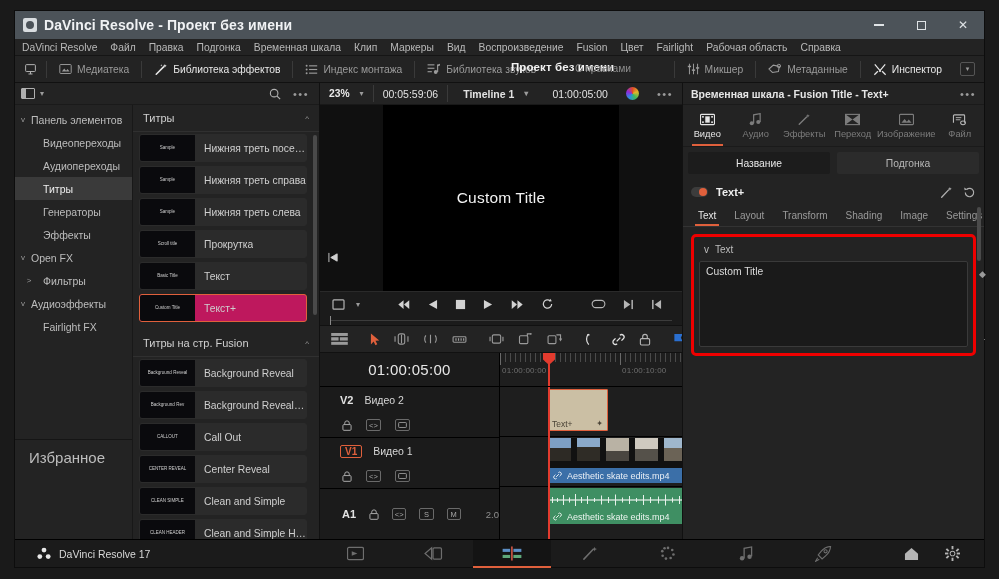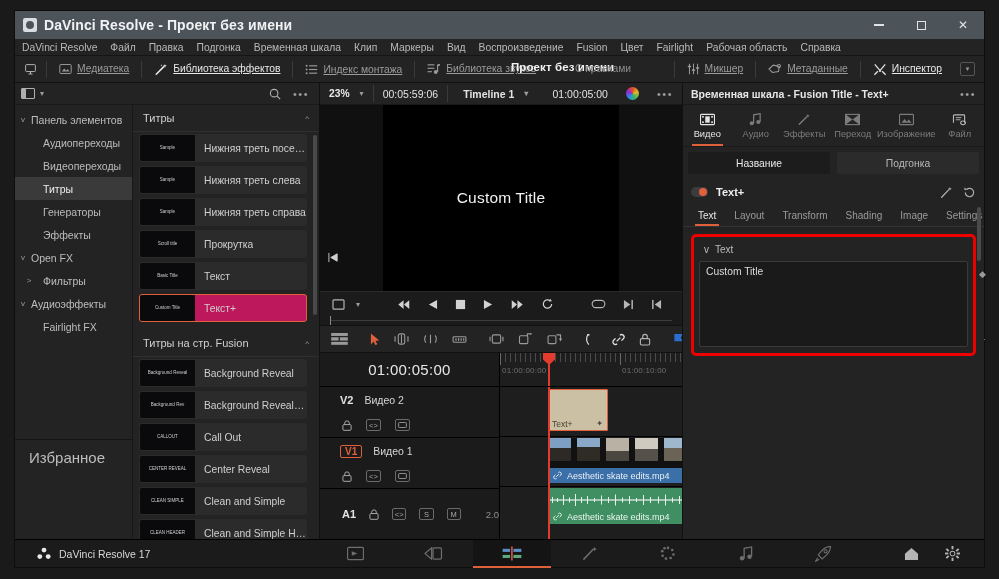--- a/index.html
+++ b/index.html
@@ -31,22 +31,22 @@
   
   .menubar{ height:17px; flex:0 0 17px; background:#232323; display:flex;
             align-items:center; padding-left:7px; border-bottom:1px solid #151515; }
   .menubar div{ font-size:10.3px; color:#b9b9b9; margin-right:13px; white-space:nowrap; }
 
   
   .toolbar{ height:27px; flex:0 0 27px; background:#232323; display:flex;
             align-items:center; border-bottom:1px solid #111; position:relative; }
   .tgroup{ display:flex; align-items:center; height:100%; padding:0 9px; }
   .tsep{ width:1px; height:17px; background:#3a3a3a; }
-  .titem{ display:flex; align-items:flex-start; gap:5px; color:#9b9b9b; font-size:10.3px;
-          white-space:nowrap; padding:0 3px;text-decoration:underline; }
+  .titem{ display:flex; align-items:center; gap:5px; color:#9b9b9b; font-size:10.3px;
+          white-space:nowrap; padding:0 3px; }
   .titem.on{ color:#e8e8e8; }
   .ic{ display:inline-flex; align-items:center; justify-content:center; }
   .float-title{ position:absolute; left:476px; top:5px; font-size:11.5px;
                 font-weight:bold; color:#f2f2f2; letter-spacing:.1px;margin-left:20px; }
   .edits-lbl{ position:absolute; left:560px; top:7px; font-size:10.3px; color:#8d8d8d; }
   .tb-right{ margin-left:auto; display:flex; align-items:center; height:100%; }
   .boxbtn{ width:15px; height:14px; border:1px solid #555; border-radius:2px;
            display:flex; align-items:center; justify-content:center;
            color:#9b9b9b; font-size:7px; margin:0 9px 0 6px; }
 
@@ -427,25 +427,25 @@
 
       <div class="leftmain">
         <div class="tree">
           <div class="tree-scroll">
             <div class="tnode lv1">
                 <span class="tw">v</span>
                 <span>Панель элементов</span>
               </div>
             <div class="tnode lv2">
                 <span class="tw"></span>
-                <span>Аудиопереходы</span>
+                <span>Видеопереходы</span>
               </div>
             <div class="tnode lv2">
                 <span class="tw"></span>
-                <span>Видеопереходы</span>
+                <span>Аудиопереходы</span>
               </div>
             <div class="tnode lv2 sel">
                 <span class="tw"></span>
                 <span>Титры</span>
               </div>
             <div class="tnode lv2">
                 <span class="tw"></span>
                 <span>Генераторы</span>
               </div>
             <div class="tnode lv2">
@@ -478,25 +478,25 @@
           <div class="grp">
             <b>Титры</b>
             <span class="chev">^</span>
           </div>
           <div class="eff">
               <div class="th">Sample</div>
               <div class="nm">Нижняя треть посере...</div>
             </div>
           <div class="eff">
               <div class="th">Sample</div>
-              <div class="nm">Нижняя треть слева</div>
+              <div class="nm">Нижняя треть справа</div>
             </div>
           <div class="eff">
               <div class="th">Sample</div>
-              <div class="nm">Нижняя треть справа</div>
+              <div class="nm">Нижняя треть слева</div>
             </div>
           <div class="eff">
               <div class="th">Scroll title</div>
               <div class="nm">Прокрутка</div>
             </div>
           <div class="eff">
               <div class="th">Basic Title</div>
               <div class="nm">Текст</div>
             </div>
           <div class="eff sel">

